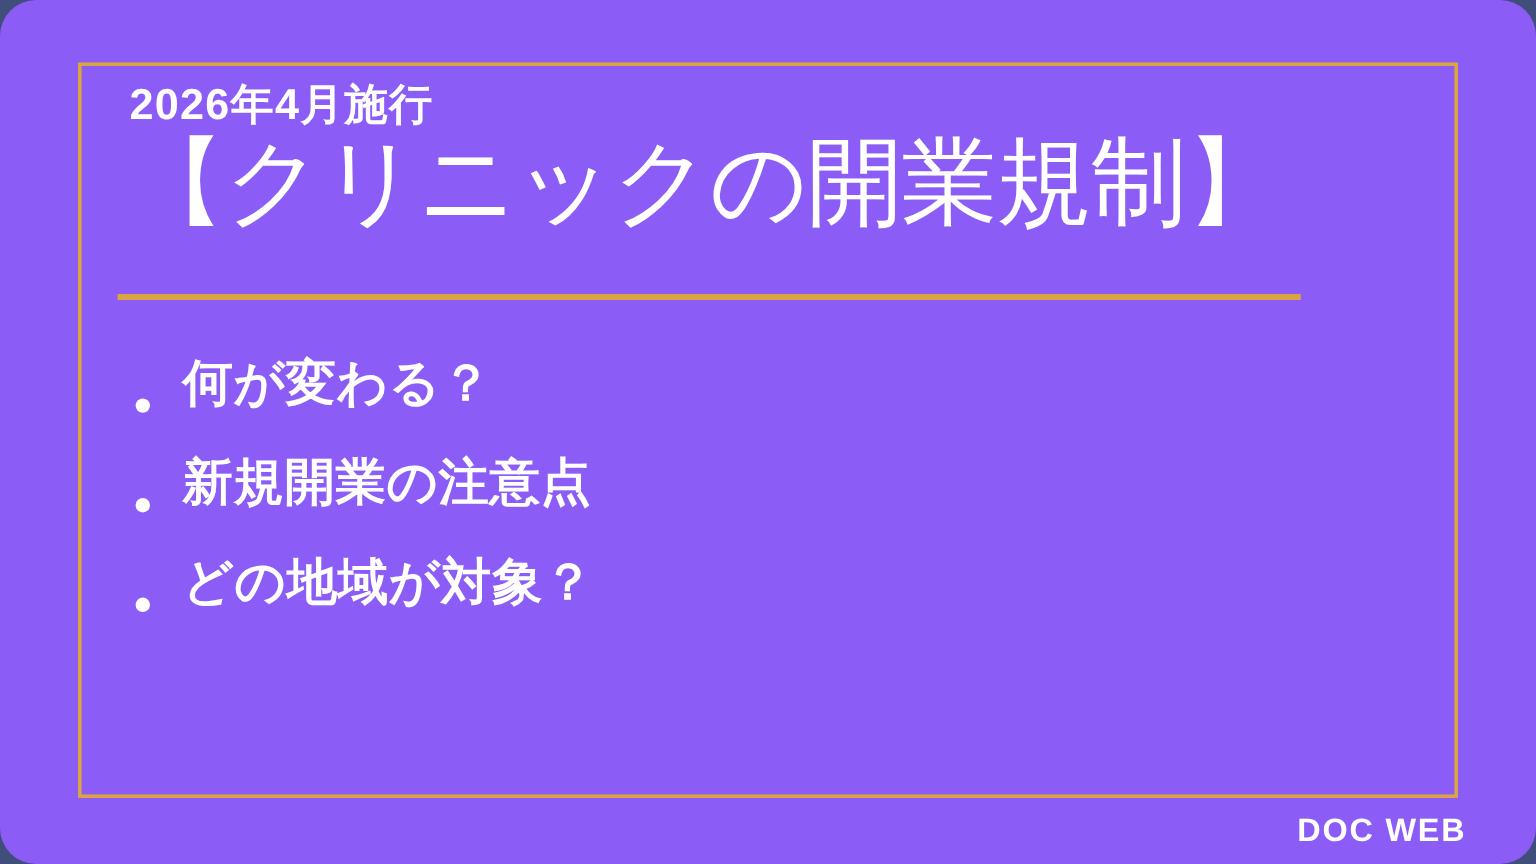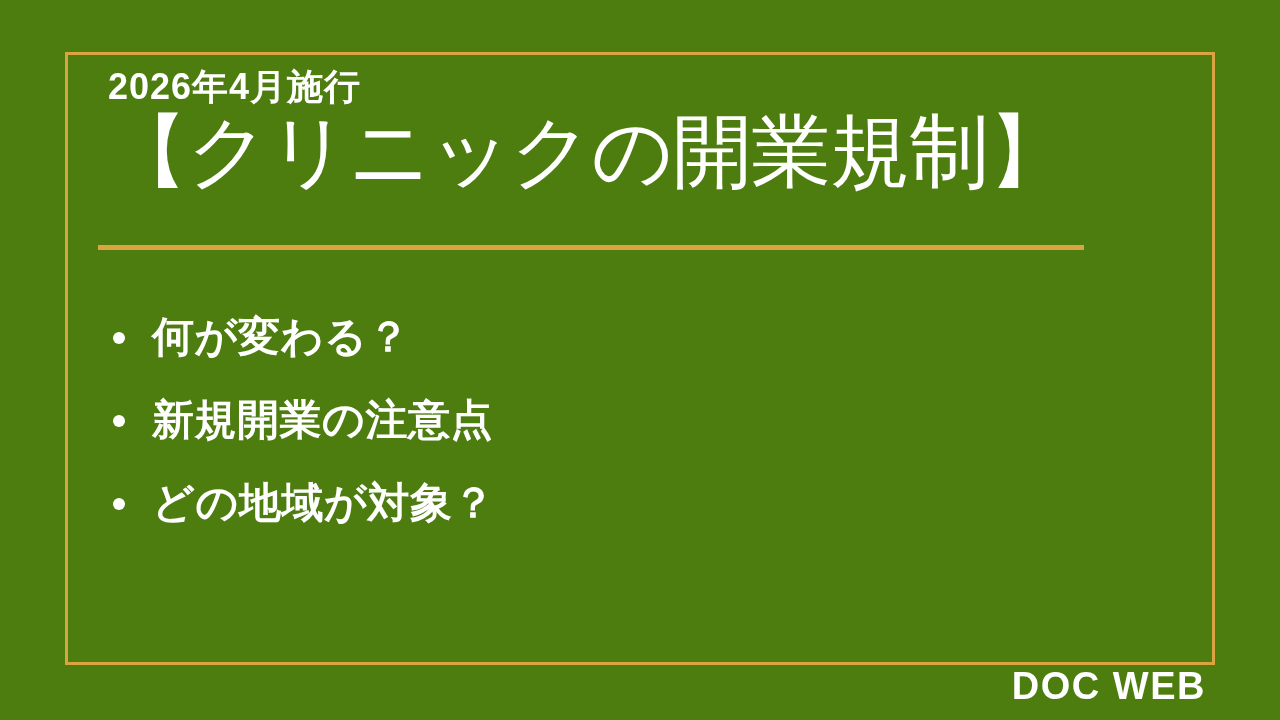--- a/index.html
+++ b/index.html
@@ -12,22 +12,23 @@
     overflow: hidden;
     background: #414e79;
     font-family: "Liberation Sans", "DejaVu Sans", sans-serif;
     -webkit-font-smoothing: antialiased;
   }
 
   .slide {
     position: relative;
     width: 1280px;
     height: 720px;
-    background: #4d7c0f;
+    background: #8b5cf6;
     box-sizing: border-box;
+    border-radius: 30px;
   }
 
   
   .frame {
     position: absolute;
     left: 65px;
     top: 52px;
     width: 1150px;
     height: 613px;
     border: 3px solid #d9a441;
@@ -80,21 +81,20 @@
     list-style: none;
     margin: 0;
     padding: 0;
   }
 
   .bullet-item {
     position: relative;
     padding-left: 44px;
     height: 83px;
     display: flex;
-    align-items: center;
   }
 
   .bullet-dot {
     position: absolute;
     left: 5px;
     top: 50%;
     margin-top: -6px;
     width: 12px;
     height: 12px;
     border-radius: 50%;
@@ -119,23 +119,23 @@
     font-weight: bold;
     color: #ffffff;
     line-height: 1.1;
     letter-spacing: 0.5px;
     white-space: nowrap;
   }
 
   
   .brand {
     position: absolute;
-    right: 74px;
+    right: 58px;
     bottom: 12px;
-    font-size: 38px;
+    font-size: 27px;
     font-weight: bold;
     color: #ffffff;
     letter-spacing: 1.5px;
     white-space: nowrap;
   }
 </style>
 </head>
 <body>
 
 <div class="slide">

